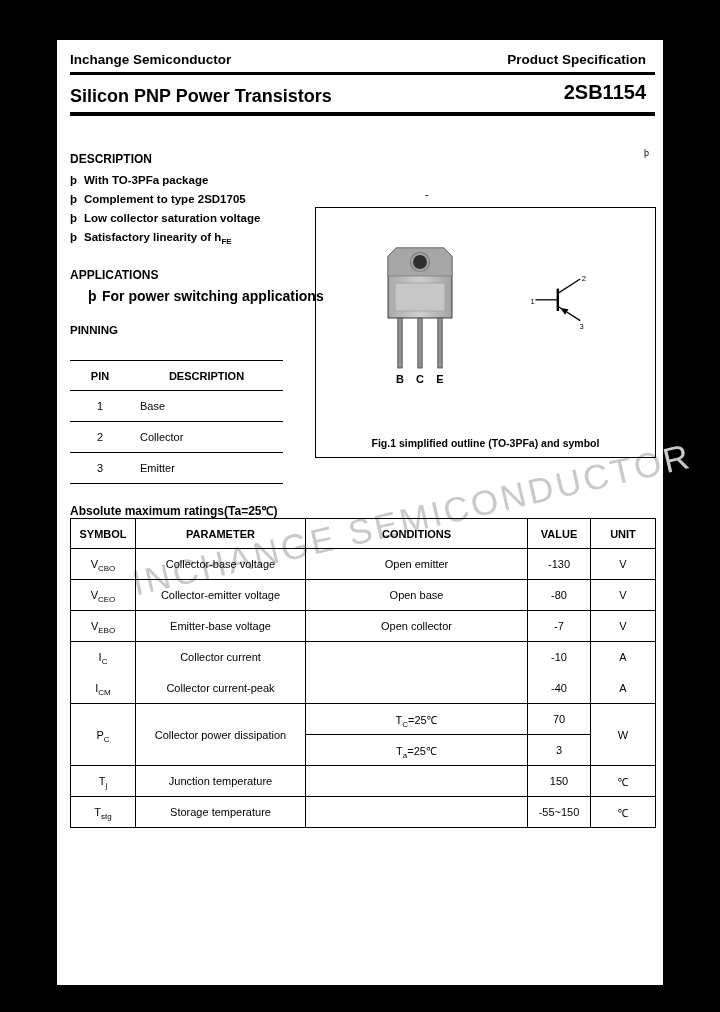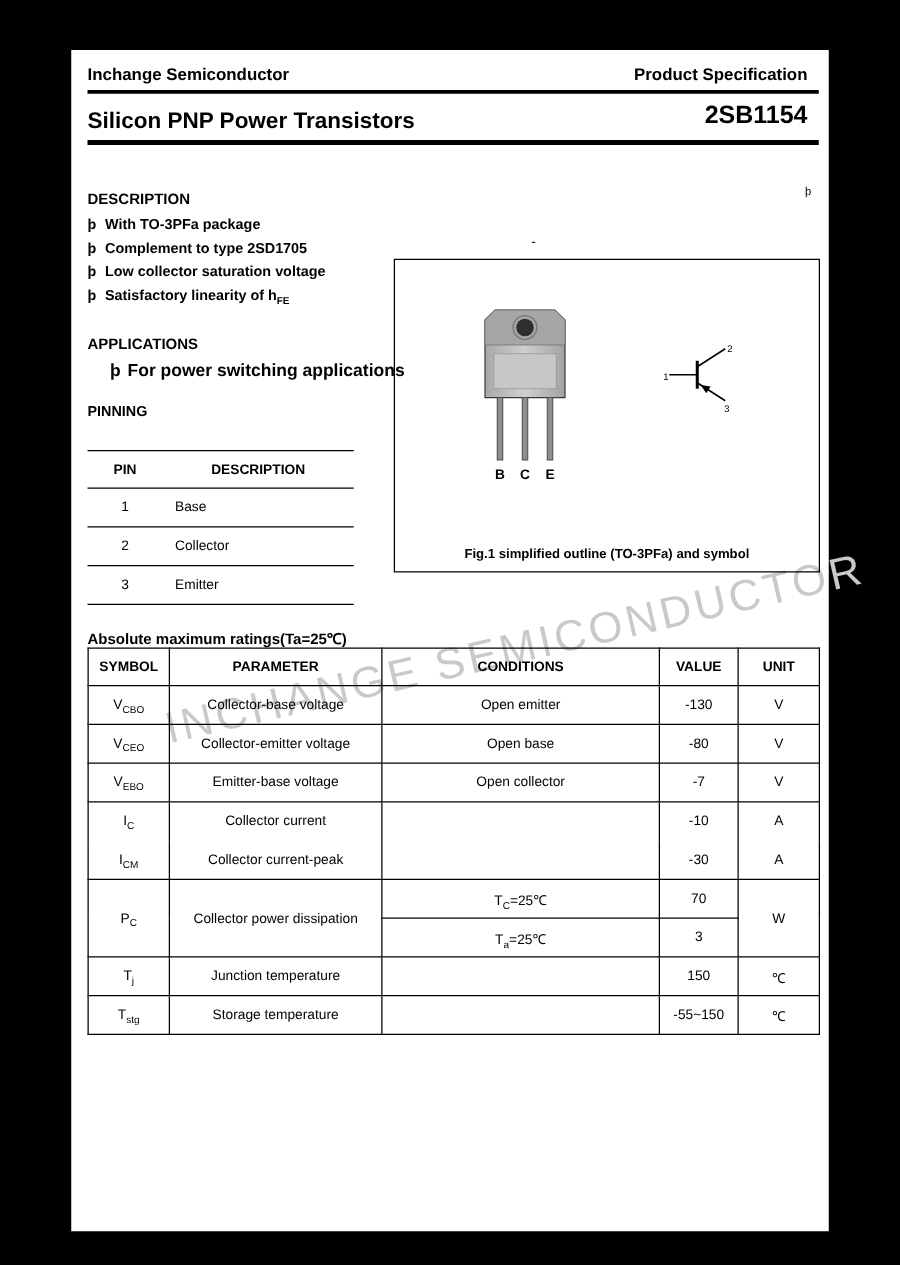--- a/index.html
+++ b/index.html
@@ -201,21 +201,21 @@
     <tr>
       <td class="c hb"><span>I</span><sub>C</sub></td>
       <td class="l hb">Collector current</td>
       <td class="l" rowspan="2"></td>
       <td class="c hb">-10</td>
       <td class="c hb">A</td>
     </tr>
     <tr>
       <td class="c"><span>I</span><sub>CM</sub></td>
       <td class="l">Collector current-peak</td>
-      <td class="c">-30</td>
+      <td class="c">-40</td>
       <td class="c">A</td>
     </tr>
     <tr>
       <td class="c" rowspan="2"><span>P</span><sub>C</sub></td>
       <td class="l" rowspan="2">Collector power dissipation</td>
       <td class="l"><span>T</span><sub>C</sub><span>=25℃</span></td>
       <td class="c">70</td>
       <td class="c" rowspan="2">W</td>
     </tr>
     <tr>

